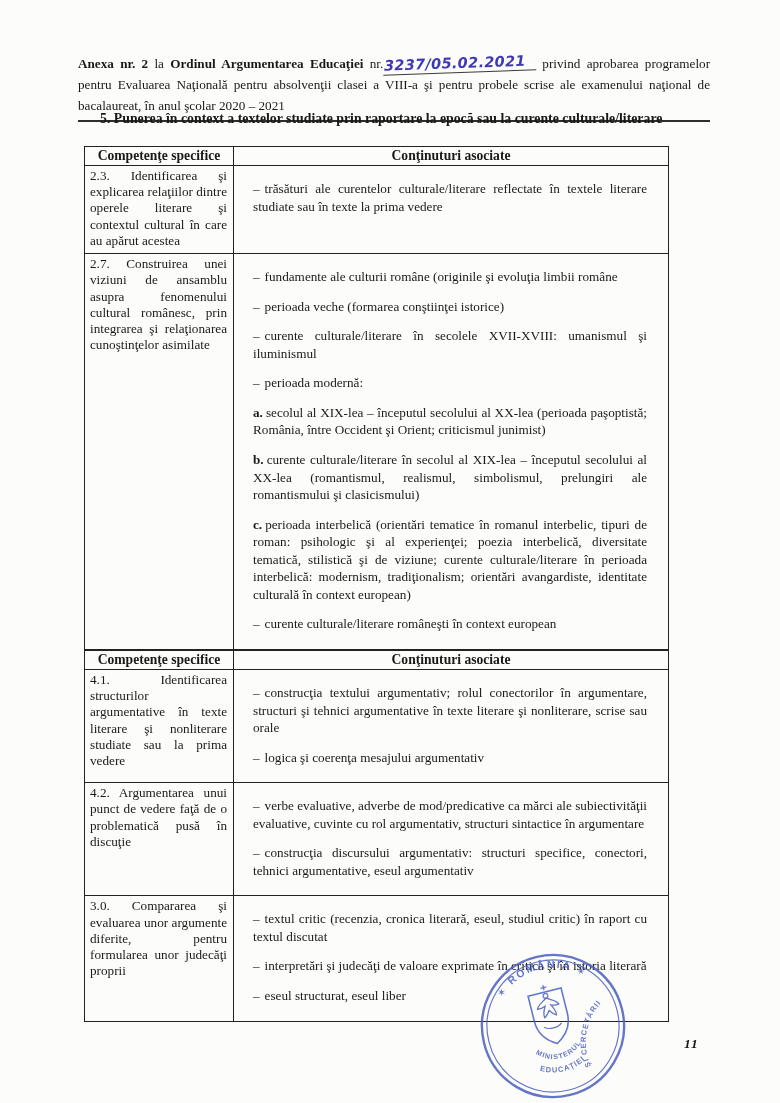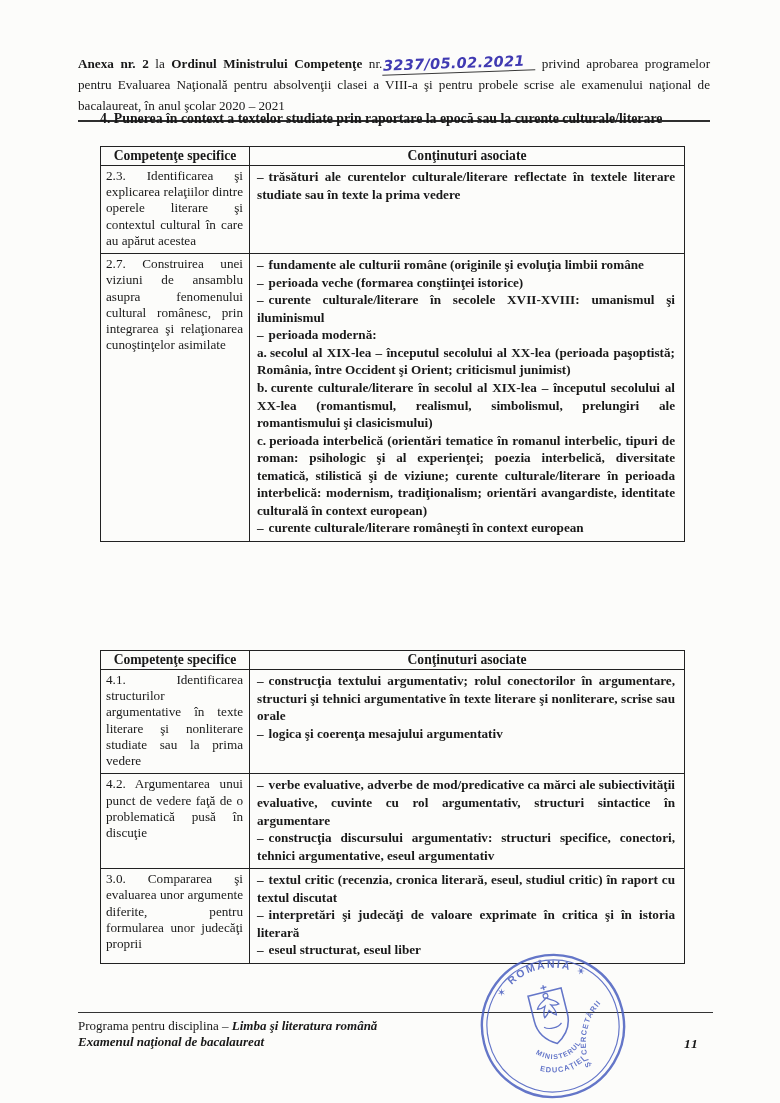--- a/index.html
+++ b/index.html
@@ -23,31 +23,31 @@
   }
   
   .sec-title{
     position:absolute;left:100px;width:586px;
     font-weight:bold;font-size:13.8px;line-height:1.26;text-align:justify;
   }
   #sec3-title{top:110px;}
   #sec4-title{top:632px;}
   
   table.prog{
-    position:absolute;left:100px;width:585px;table-layout:fixed;
+    position:absolute;left:84px;width:585px;table-layout:fixed;
     border-collapse:collapse;font-size:13.2px;
   }
   #table-3{top:146px;}
   #table-4{top:650px;}
   .prog th,.prog td{border:1.6px solid #222;vertical-align:top;}
   .prog th{font-size:13.6px;font-weight:bold;text-align:center;padding:1px 2px;}
   col.c1{width:149px;}
   td.cell-comp{padding:2px 6px 4px 5px;line-height:1.23;text-align:justify;}
   td.cell-cont{padding:2px 9px 4px 7px;line-height:1.33;}
-  .cell-cont p{margin:0;text-align:justify;font-weight:bold;}
+  .cell-cont p{margin:12px;text-align:justify;}
   .marker{margin-right:5px;}
   b.marker{margin-right:3px;}
   
   .footer{
     position:absolute;left:78px;top:1012px;width:635px;
     border-top:1.6px solid #333;padding-top:5px;
     font-size:13px;line-height:1.25;
   }
   .footer .bi{font-weight:bold;font-style:italic;}
   .pagenum{
@@ -62,26 +62,26 @@
   .stamp text{font-family:"Liberation Sans","DejaVu Sans",sans-serif;font-weight:bold;}
 </style>
 </head>
 <body>
 
 <div class="page">
 
   <div class="doc-header">
     <b>Anexa nr. 2</b>
     <span>la</span>
-    <b>Ordinul Ministrului Competenţe</b>
+    <b>Ordinul Argumentarea Educaţiei</b>
     <span>nr.</span><span class="hand" style="color: rgb(64, 58, 178);">3237/05.02.2021</span>
     <span>privind aprobarea programelor pentru Evaluarea Naţională pentru absolvenţii clasei a VIII-a şi pentru probele scrise ale examenului naţional de bacalaureat, în anul şcolar 2020 – 2021</span>
   </div>
 
-  <div class="sec-title" id="sec3-title">4. Punerea în context a textelor studiate prin raportare la epocă sau la curente culturale/literare</div>
+  <div class="sec-title" id="sec3-title">5. Punerea în context a textelor studiate prin raportare la epocă sau la curente culturale/literare</div>
 
   <table class="prog" id="table-3">
     <colgroup>
         <col class="c1">
         <col>
       </colgroup>
     <thead>
       <tr>
         <th>Competenţe specifice</th>
         <th>Conţinuturi asociate</th>
@@ -173,23 +173,16 @@
       </text>
       <text font-size="7.5" letter-spacing="1">
         <textPath href="#arcEdu" startOffset="50%" text-anchor="middle">EDUCAŢIEI</textPath>
       </text>
       <text font-size="7.5" letter-spacing="1">
         <textPath href="#arcCerc" startOffset="50%" text-anchor="middle">ŞI CERCETĂRII</textPath>
       </text>
     </g>
   </svg>
 
-  <div class="footer">
-    <div>
-      <span>Programa pentru disciplina –</span>
-      <span class="bi">Limba şi literatura română</span>
-    </div>
-    <div class="bi">Examenul naţional de bacalaureat</div>
-  </div>
 
   <div class="pagenum">11</div>
 
 </div>
 
 </body></html>

